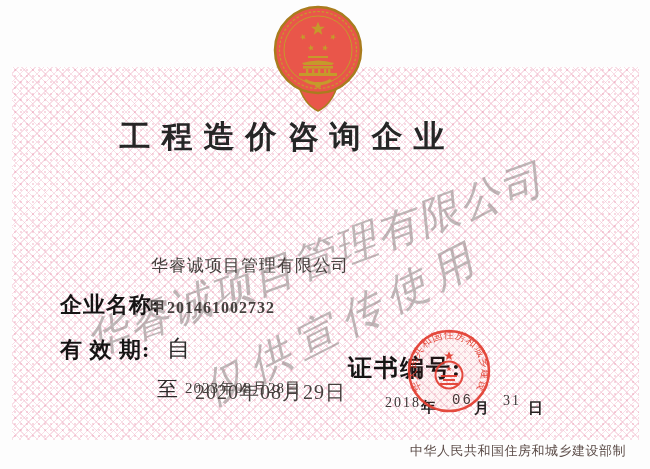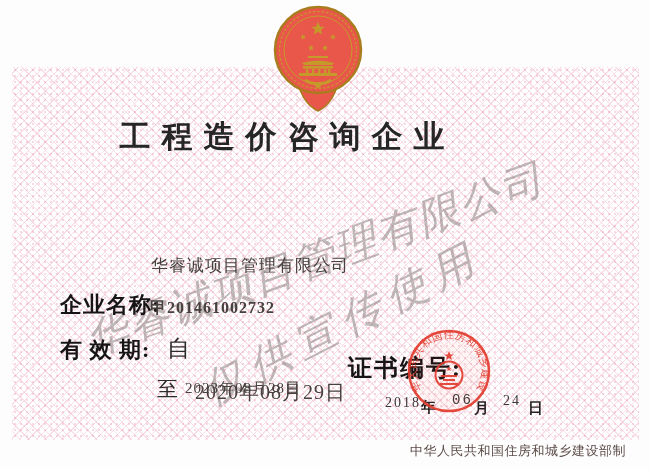--- a/index.html
+++ b/index.html
@@ -94,21 +94,21 @@
   <div class="abs prefix-char" style="left:167px;top:333px;">自</div>
   <div class="abs field-value" style="left:195px;top:338px;font-size:20px;margin-top:41px;">2020年08月29日</div>
   <div class="abs prefix-char" style="left:157px;top:375px;font-size:21px;">至</div>
   <div class="abs field-value" style="left:185px;top:379px;font-size:15px;">2023年08月28日</div>
 
   <div class="abs issuer-label">证书编号:</div>
   <div class="abs date-num" style="left:385px;top:395px;">2018</div>
   <div class="abs date-unit" style="left:421px;top:398px;">年</div>
   <div class="abs date-num" style="left:452px;top:392px;font-family:Liberation Mono, monospace;">06</div>
   <div class="abs date-unit" style="left:474px;top:399px;">月</div>
-  <div class="abs date-num" style="left:503px;top:393px;">24</div>
+  <div class="abs date-num" style="left:503px;top:393px;">31</div>
   <div class="abs date-unit" style="left:528px;top:399px;">日</div>
 
   <svg class="abs seal" width="86" height="86" viewBox="0 0 86 86">
     <defs>
       <path id="sealarc" d="M 14.4,59.5 A 33,33 0 1 1 71.6,59.5" fill="none"></path>
     </defs>
     <circle cx="43" cy="43" r="40" fill="rgba(235,60,48,0.05)" stroke="#e23b2e" stroke-width="2.5"></circle>
     <text font-size="10.5" fill="#e23b2e" letter-spacing="0.5" text-anchor="middle" font-family="'Liberation Serif',serif">
       <textPath href="#sealarc" startOffset="50%">中华人民共和国住房和城乡建设部</textPath>
     </text>

